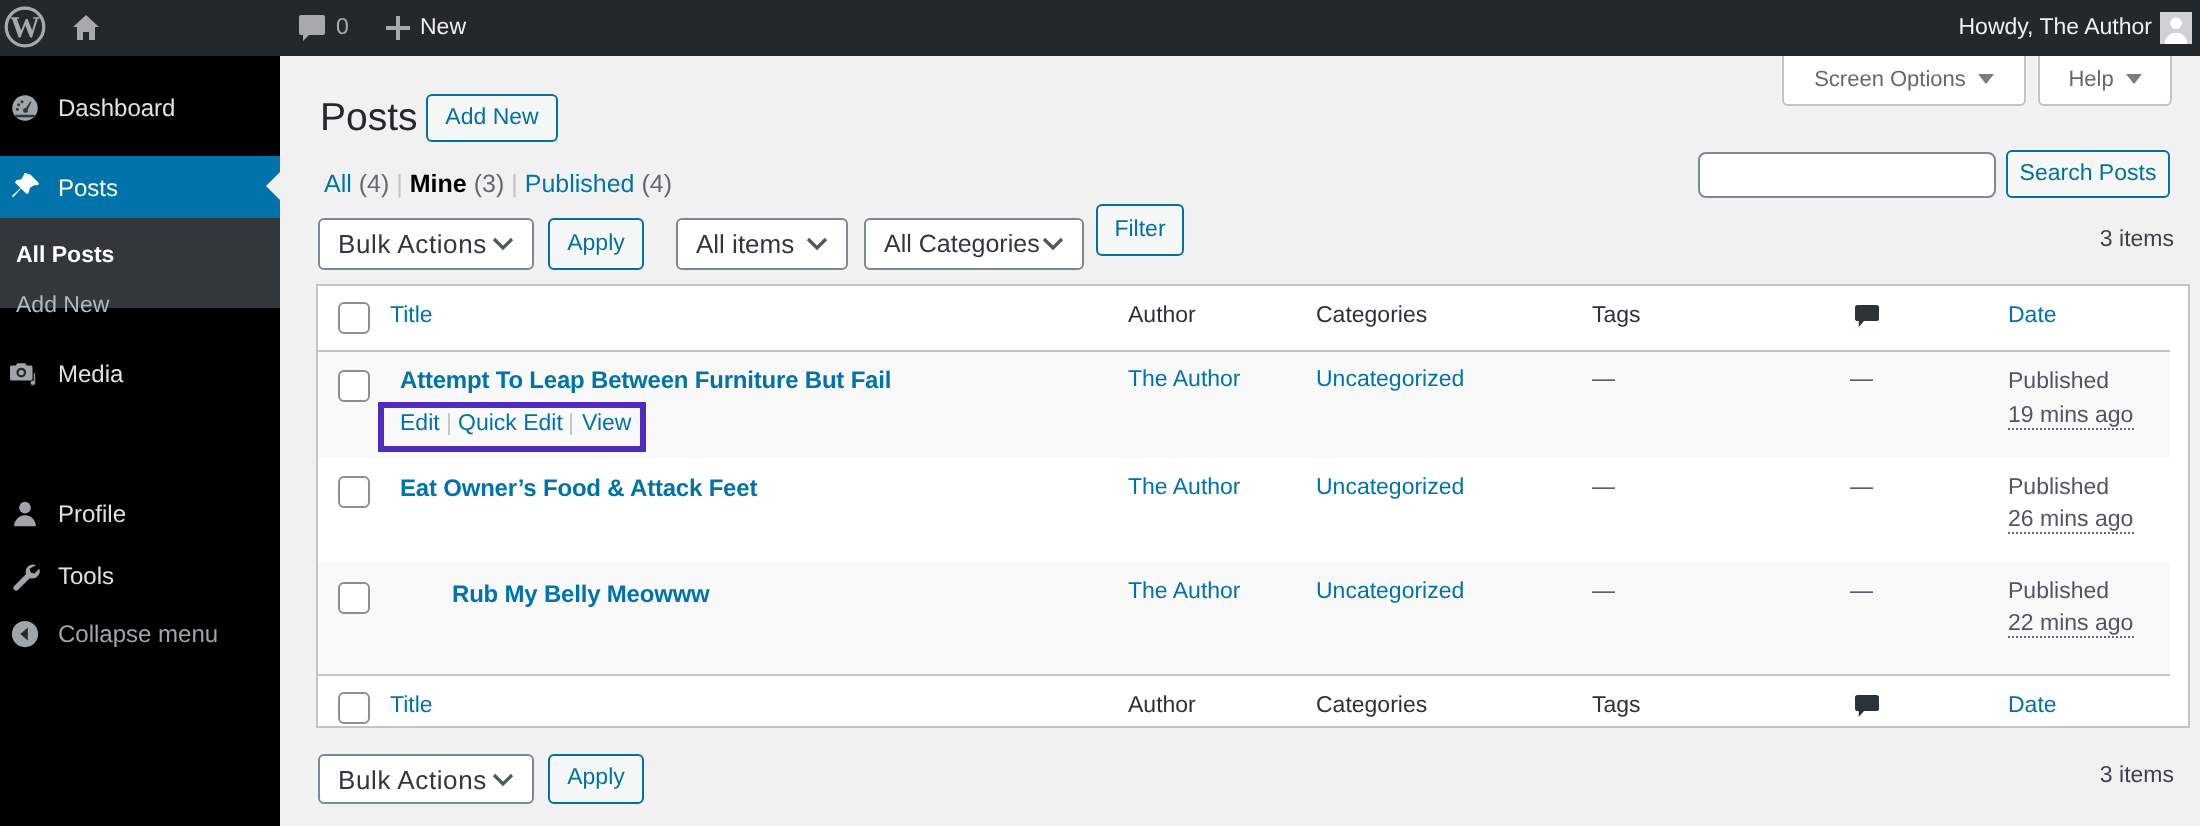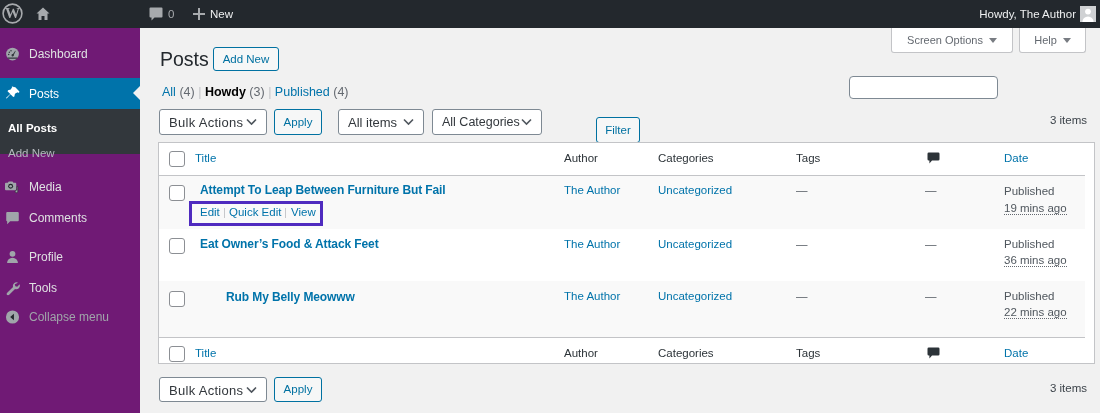--- a/index.html
+++ b/index.html
@@ -3,21 +3,21 @@
 <meta charset="utf-8">
 <style>
   html,body{margin:0;padding:0;}
   body{font-family:"Liberation Sans",sans-serif;}
   #page{position:relative;width:1100px;height:413px;background:#f1f1f1;overflow:hidden;}
   .abs{position:absolute;}
   
   #adminbar{position:absolute;left:0;top:0;width:1100px;height:28px;background:#23282d;color:#e9e9ea;font-size:11.5px;}
   #adminbar .txt{position:absolute;top:0;line-height:28px;color:#eeeff0;}
   
-  #sidebar{position:absolute;left:0;top:28px;width:140px;height:385px;background:#701a75;}
+  #sidebar{position:absolute;left:0;top:28px;width:140px;height:385px;background:#000000;}
   .mi{position:absolute;left:0;width:140px;height:30px;color:#dfe1e2;font-size:12px;}
   .mi .lbl{position:absolute;left:29px;top:50%;transform:translateY(-50%);}
   .mi .ic{position:absolute;left:5px;top:50%;transform:translateY(-50%);width:15px;height:15px;}
   #mi-posts{background:#0073aa;color:#fff;height:31px;}
   #submenu{position:absolute;left:0;top:81px;width:140px;height:45px;background:#32373c;}
   #submenu .s1{position:absolute;left:8px;top:13px;color:#fff;font-weight:bold;font-size:11.5px;}
   #submenu .s2{position:absolute;left:8px;top:38px;color:#b4b9be;font-size:11.5px;}
   #posts-arrow{position:absolute;left:133px;top:86px;width:0;height:0;border-top:7px solid transparent;border-bottom:7px solid transparent;border-right:7px solid #f1f1f1;}
   
   .tab{position:absolute;top:28px;height:25px;background:#fff;border:1px solid #c3c4c7;border-top:none;border-radius:0 0 3px 3px;color:#646970;font-size:11px;line-height:25px;text-align:center;box-sizing:border-box;}
@@ -92,26 +92,20 @@
     </div>
     <div class="mi" style="top:144px">
       <svg class="ic" viewBox="0 0 16 16">
         <path d="M1 3.5 h2 l1-1.3 h4 l1 1.3 h2 a1 1 0 0 1 1 1 v6 a1 1 0 0 1 -1 1 h-10 a1 1 0 0 1 -1 -1 v-6 a1 1 0 0 1 1 -1 z" fill="#a0a5aa"></path>
         <circle cx="6" cy="7.2" r="2.6" fill="#23282d"></circle>
         <circle cx="6" cy="7.2" r="1.4" fill="#a0a5aa"></circle>
         <path d="M13.6 7.5 v5.2 a1.4 1.4 0 1 1 -1 -1.35 v-3.85 z" fill="#a0a5aa" stroke="#23282d" stroke-width="0.6"></path>
       </svg>
       <span class="lbl">Media</span>
     </div>
-    <div class="mi" style="top:175px">
-      <svg class="ic" viewBox="0 0 16 16">
-          <path d="M2.5 1.5 h11 a1.2 1.2 0 0 1 1.2 1.2 v7.6 a1.2 1.2 0 0 1 -1.2 1.2 h-8 l-3.2 3.2 v-3.2 a1.2 1.2 0 0 1 -1 -1.2 v-7.6 a1.2 1.2 0 0 1 1.2 -1.2 z" fill="#a0a5aa"></path>
-        </svg>
-      <span class="lbl">Comments</span>
-    </div>
     <div class="mi" style="top:214px">
       <svg class="ic" viewBox="0 0 16 16">
           <circle cx="8" cy="4.6" r="3.1" fill="#a0a5aa"></circle>
           <path d="M2.2 14.5 a5.8 5.8 0 0 1 11.6 0 z" fill="#a0a5aa"></path>
         </svg>
       <span class="lbl">Profile</span>
     </div>
     <div class="mi" style="top:245px">
       <svg class="ic" viewBox="0 0 16 16">
           <path d="M13.9 2.3 a3.8 3.8 0 0 0 -5.3 4.6 l-6.5 6.5 a1.5 1.5 0 0 0 2.1 2.1 l6.5 -6.5 a3.8 3.8 0 0 0 4.9 -4.9 l-2.6 2.6 -2 -0.6 -0.6 -2 z" fill="#a0a5aa"></path>
@@ -129,46 +123,47 @@
   <div id="posts-arrow"></div>
 
   <div class="tab" style="left:891px;width:122px;">Screen Options<span class="tri"></span></div>
   <div class="tab" style="left:1019px;width:67px;">Help<span class="tri"></span></div>
 
   <h1>Posts</h1>
   <div class="btn" style="left:213px;top:47px;width:66px;height:24px;line-height:22px;">Add New</div>
 
   <div class="abs" style="left:162px;top:85px;font-size:12.5px;color:#646970;">
     <span class="blue">All</span> <span>(4)</span> <span style="color:#c3c4c7">|</span>
-    <span style="color:#000;font-weight:bold;">Howdy</span> <span>(3)</span> <span style="color:#c3c4c7">|</span>
+    <span style="color:#000;font-weight:bold;">Mine</span> <span>(3)</span> <span style="color:#c3c4c7">|</span>
     <span class="blue">Published</span> <span>(4)</span>
   </div>
 
   <div class="abs" style="left:849px;top:76px;width:149px;height:23px;background:#fff;border:1px solid #7e8993;border-radius:4px;box-sizing:border-box;"></div>
+  <div class="btn" style="left:1003px;top:75px;width:82px;height:24px;line-height:22px;">Search Posts</div>
 
   <div class="sel" style="left:159px;top:109px;width:108px;height:26px;">
     <span class="st ls">Bulk Actions</span>
     <svg width="11" height="7" viewBox="0 0 11 7">
         <polyline points="1,1 5.5,5.5 10,1" fill="none" stroke="#50575e" stroke-width="1.6"></polyline>
       </svg>
   </div>
   <div class="btn" style="left:274px;top:109px;width:48px;height:26px;line-height:24px;">Apply</div>
   <div class="sel" style="left:338px;top:109px;width:86px;height:26px;">
     <span class="st">All items</span>
     <svg width="11" height="7" viewBox="0 0 11 7">
         <polyline points="1,1 5.5,5.5 10,1" fill="none" stroke="#50575e" stroke-width="1.6"></polyline>
       </svg>
   </div>
   <div class="sel" style="left:432px;top:109px;width:110px;height:26px;">
     <span class="st" style="font-size:12.5px">All Categories</span>
     <svg width="11" height="7" viewBox="0 0 11 7">
         <polyline points="1,1 5.5,5.5 10,1" fill="none" stroke="#50575e" stroke-width="1.6"></polyline>
       </svg>
   </div>
-  <div class="btn" style="left:548px;top:117px;width:44px;height:26px;line-height:24px;margin-left:48px;">Filter</div>
+  <div class="btn" style="left:548px;top:102px;width:44px;height:26px;line-height:24px;">Filter</div>
   <div class="abs" style="right:13px;top:114px;font-size:11.5px;color:#3c434a;">3 items</div>
 
   <div id="tbl">
 
     <div class="trow" style="top:32px;height:54px;background:#f9f9f9;"></div>
     <div class="trow" style="top:138px;height:56px;background:#f9f9f9;"></div>
 
     <div class="cb" style="left:10px;top:8px;"></div>
     <span class="cell blue" style="left:36px;top:9px;">Title</span>
     <span class="cell" style="left:405px;top:9px;color:#2c3338;">Author</span>
@@ -195,21 +190,21 @@
     <span class="cell" style="left:125px;top:63px;color:#c3c4c7;">|</span>
     <span class="cell blue" style="left:132px;top:63px;">View</span>
 
     <div class="cb" style="left:10px;top:95px;"></div>
     <span class="cell ttl" style="left:41px;top:94px;">Eat Owner’s Food &amp; Attack Feet</span>
     <span class="cell blue" style="left:405px;top:95px;">The Author</span>
     <span class="cell blue" style="left:499px;top:95px;">Uncategorized</span>
     <span class="cell grey" style="left:637px;top:95px;">—</span>
     <span class="cell grey" style="left:766px;top:95px;">—</span>
     <span class="cell grey" style="left:845px;top:95px;">Published</span>
-    <span class="cell grey dotted" style="left:845px;top:112px;">36 mins ago</span>
+    <span class="cell grey dotted" style="left:845px;top:112px;">26 mins ago</span>
 
     <div class="cb" style="left:10px;top:148px;"></div>
     <span class="cell ttl" style="left:41px;top:147px;padding-left:26px;">Rub My Belly Meowww</span>
     <span class="cell blue" style="left:405px;top:147px;">The Author</span>
     <span class="cell blue" style="left:499px;top:147px;">Uncategorized</span>
     <span class="cell grey" style="left:637px;top:147px;">—</span>
     <span class="cell grey" style="left:766px;top:147px;">—</span>
     <span class="cell grey" style="left:845px;top:147px;">Published</span>
     <span class="cell grey dotted" style="left:845px;top:164px;">22 mins ago</span>
 

